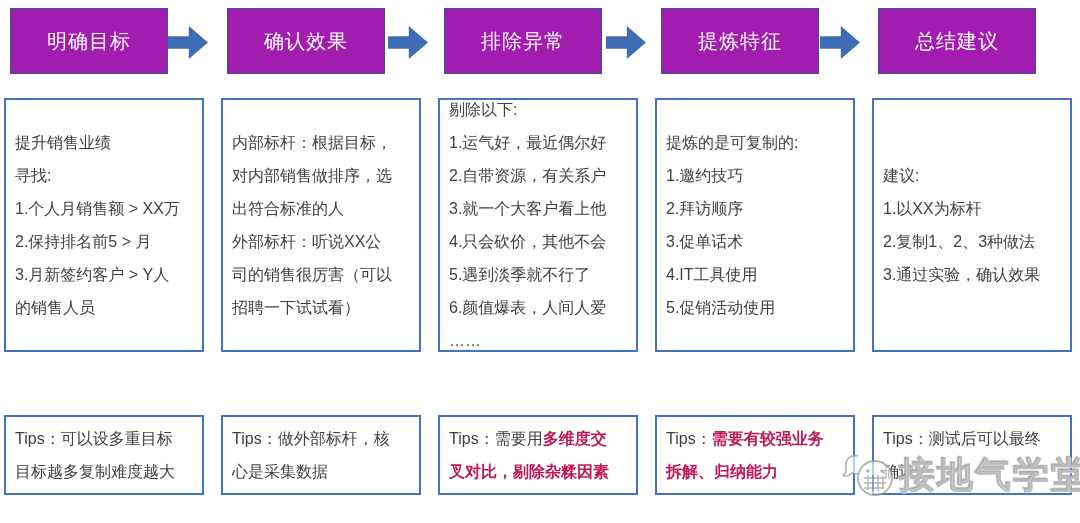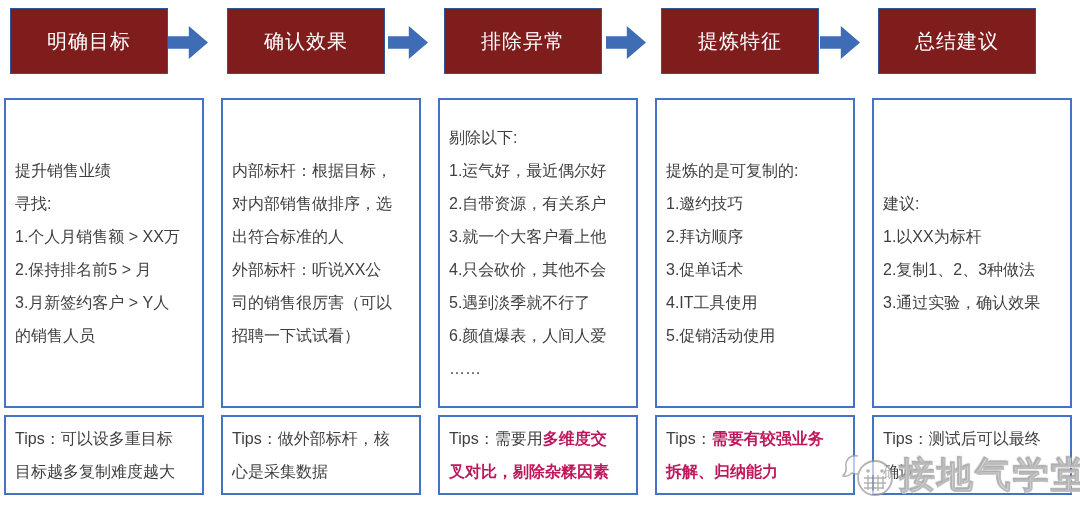--- a/index.html
+++ b/index.html
@@ -4,32 +4,32 @@
 <style>
   * { margin: 0; padding: 0; box-sizing: border-box; }
   html, body { width: 1080px; height: 523px; background: #ffffff;
     font-family: "Liberation Sans", "DejaVu Sans", sans-serif; }
   #stage { position: relative; width: 1080px; height: 523px; background: #fff; overflow: hidden; }
 
   .col { position: absolute; top: 0; width: 200px; height: 523px; }
 
   .hdr {
     position: absolute; top: 8px; left: 6px; width: 158px; height: 66px;
-    background: #7f1d1d; border: 1px solid #2F5597;
+    background: #a21caf; border: 1px solid #2F5597;
     display: flex; align-items: center; justify-content: center;
     color: #ffffff; font-size: 20px; letter-spacing: 1px;
   }
 
   .box {
     position: absolute; left: 0; width: 200px;
     background: #ffffff; border: 2px solid #4472C4;
     display: flex; flex-direction: column; justify-content: center;
     overflow: hidden;
   }
-  .body-box { top: 98px; height: 310px; }
+  .body-box { top: 98px; height: 254px; }
   .tips-box { top: 415px; height: 80px; }
 
   .body-text, .tips-text {
     padding: 0 9px; font-size: 16px; line-height: 33px; color: #3F3F3F;
     white-space: pre-line; word-break: break-all;
   }
   .tips-text b { font-weight: 700; color: #be185d; }
 
   .arrow {
     position: absolute; top: 26px; width: 40px; height: 33px;

